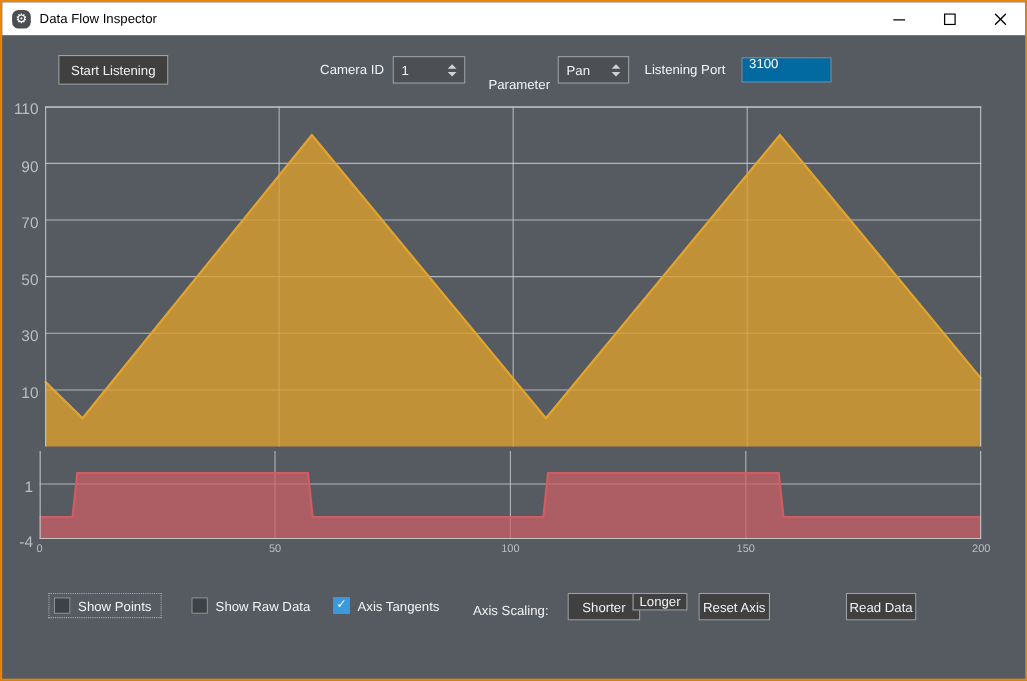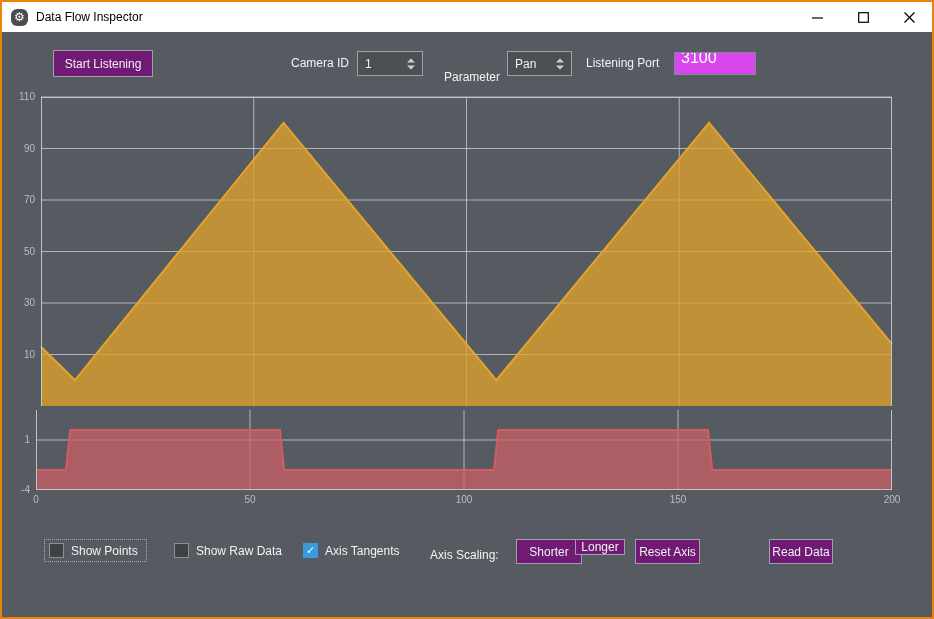--- a/index.html
+++ b/index.html
@@ -7,34 +7,34 @@
   #window{position:relative;width:934px;height:619px;border:2px solid #e8830d;background:#565b61;overflow:hidden;}
   
   #titlebar{position:absolute;left:0;top:0;width:930px;height:30px;background:#ffffff;display:flex;align-items:center;}
   #app-icon{width:17px;height:17px;margin-left:9px;background:#4a4d52;border-radius:6px;color:#fff;
     display:flex;align-items:center;justify-content:center;font-size:12px;line-height:1;}
   #window-title{margin-left:8px;font-size:12px;color:#000;}
   #win-controls{position:absolute;right:0;top:0;height:30px;display:flex;}
   .win-btn{width:46px;height:30px;display:flex;align-items:center;justify-content:center;cursor:default;}
   .win-btn svg{display:block;}
   
-  .btn{position:absolute;background:#701a75;border:1px solid #9da1a5;color:#f0f1f2;font-size:12px;
+  .btn{position:absolute;background:#404040;border:1px solid #9da1a5;color:#f0f1f2;font-size:12px;
     display:flex;align-items:center;justify-content:center;cursor:default;}
   .lbl{position:absolute;color:#f2f3f4;font-size:12px;white-space:nowrap;}
   .select{position:absolute;background:#4c5054;border:1px solid #9da1a5;color:#f0f1f2;font-size:12px;
     display:flex;align-items:center;padding-left:7px;cursor:default;}
   .stepper{position:absolute;right:7px;top:50%;transform:translateY(-50%);display:flex;flex-direction:column;gap:3px;}
   .tri-up{width:0;height:0;border-left:4px solid transparent;border-right:4px solid transparent;border-bottom:4px solid #cfd2d5;}
   .tri-dn{width:0;height:0;border-left:4px solid transparent;border-right:4px solid transparent;border-top:4px solid #cfd2d5;}
-  .txtinput{position:absolute;background:#d946ef;border:1px solid #85898d;color:#fff;font-size:16px;
+  .txtinput{position:absolute;background:#0369a1;border:1px solid #85898d;color:#fff;font-size:12px;
     padding:1px 0 12px 6px;outline:none;}
   
   .chart{position:absolute;overflow:visible;}
   .chart svg{position:absolute;left:0;top:0;overflow:visible;}
-  .ylab{position:absolute;width:34px;text-align:right;font-size:10px;color:#b9bec4;}
+  .ylab{position:absolute;width:34px;text-align:right;font-size:14px;color:#b9bec4;}
   .xlab{position:absolute;width:36px;text-align:center;font-size:10px;color:#b9bec4;}
   
   #legend{position:absolute;left:34px;top:505px;width:856px;display:flex;align-items:center;justify-content:center;gap:7px;}
   #legend-swatch{width:16px;height:3px;border-radius:1px;}
   #legend-label{font-size:11px;color:#141414;}
   
   .chk-group{position:absolute;display:flex;align-items:center;gap:7px;}
   .focus-ring{border:1px dotted #a8adb2;padding:3px 8px 3px 4px;text-align:center;}
   .checkbox{width:15px;height:15px;background:#3e4246;border:1px solid #8d9195;display:flex;
     align-items:center;justify-content:center;color:#fff;font-size:11px;line-height:1;cursor:default;}

